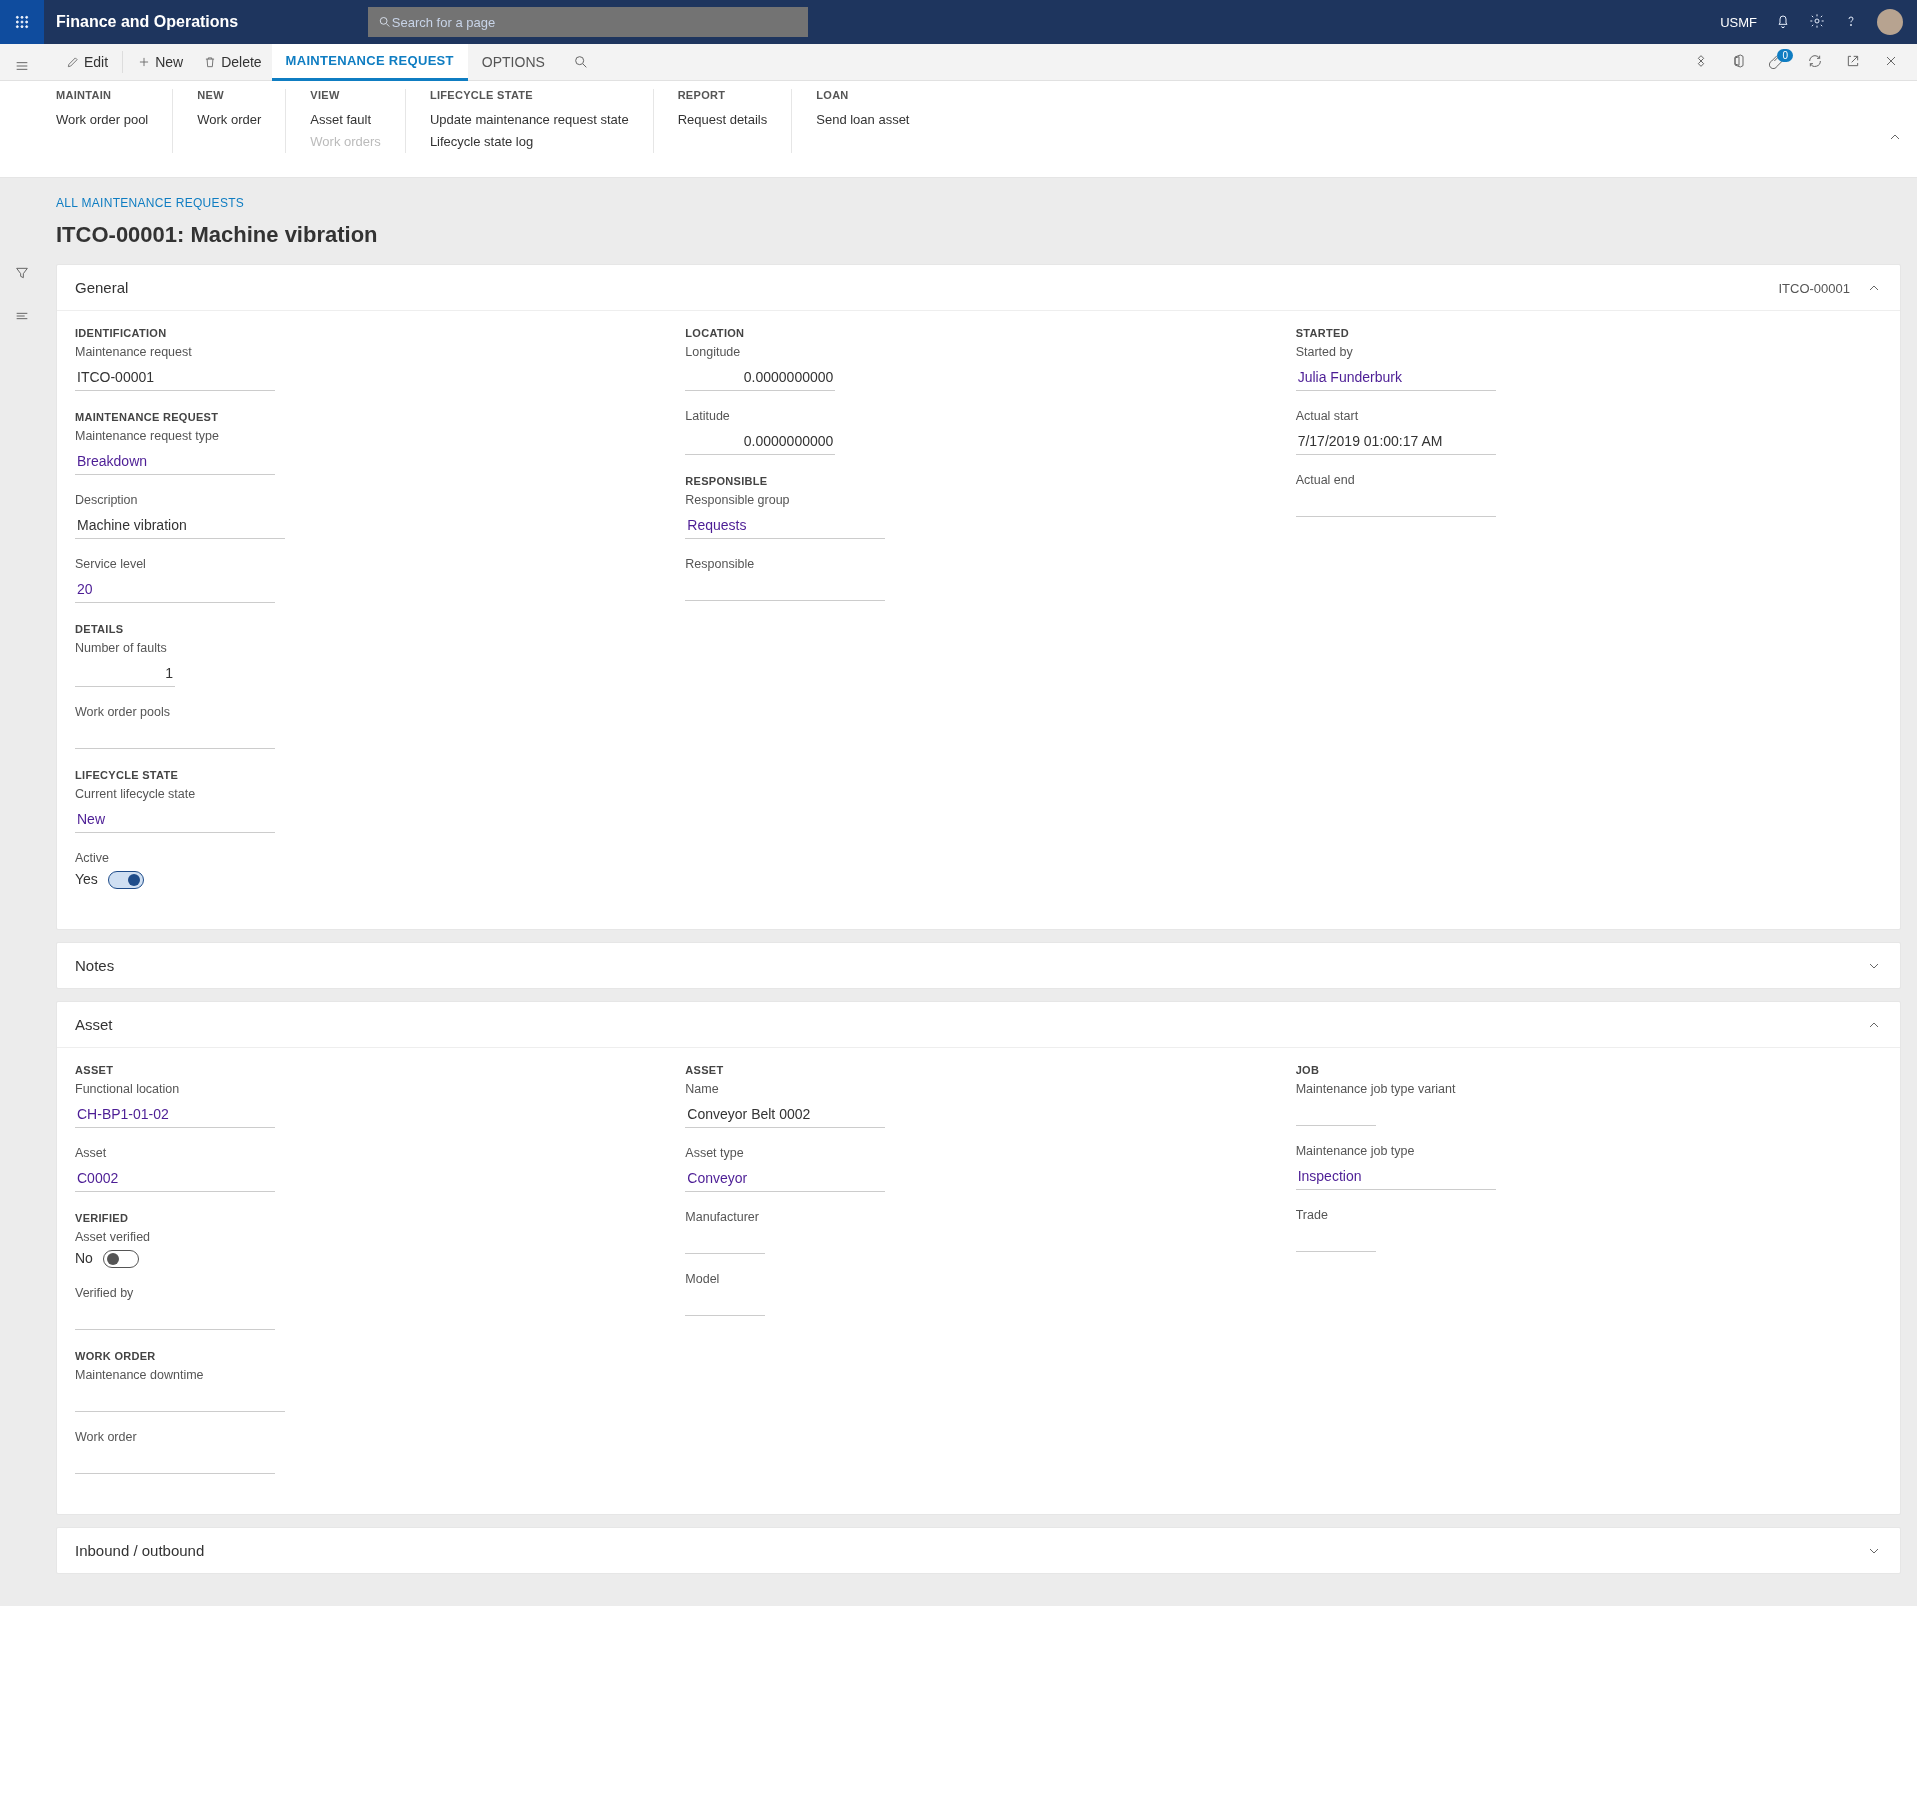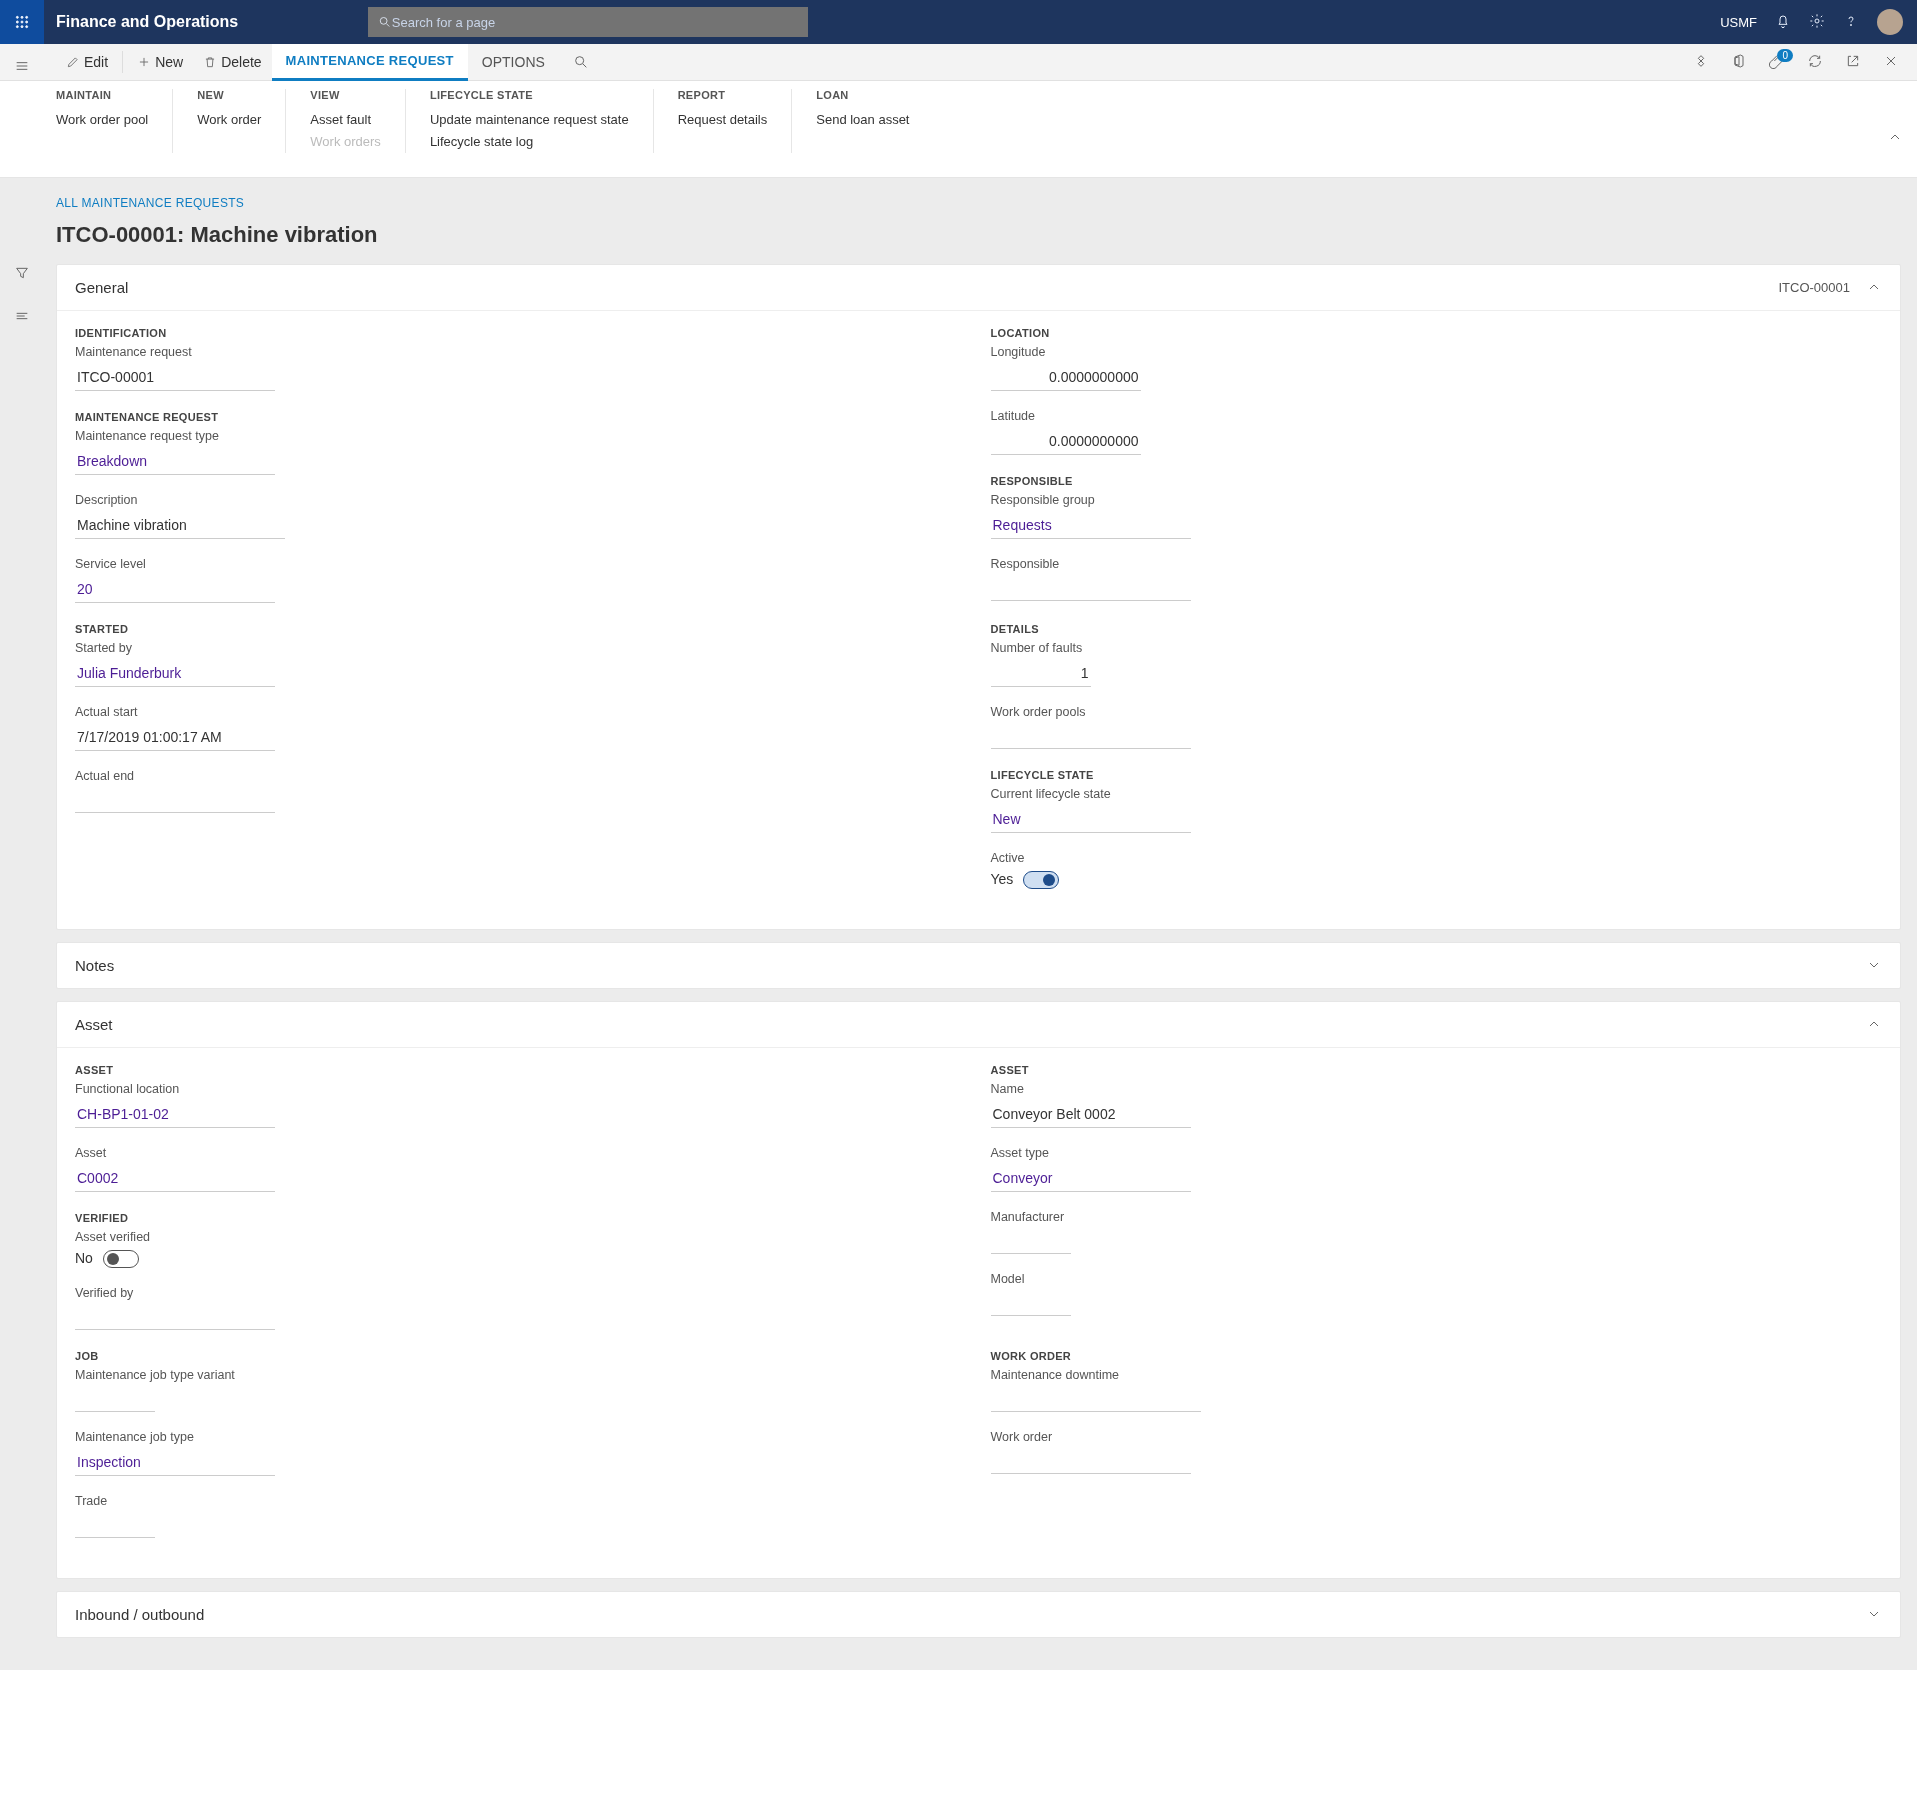--- a/index.html
+++ b/index.html
@@ -35,23 +35,23 @@
 
 
 .leftrail { position: absolute; left: 0; top: 44px; width: 44px; display: flex; flex-direction: column; align-items: center; gap: 24px; padding-top: 14px; }
 
 
 .page { background: #ececec; padding: 18px 16px 20px 56px; }
 .crumb { color: #0f7dc2; font-size: 12px; letter-spacing: .3px; }
 .page-title { font-size: 22px; font-weight: 600; margin-top: 12px; margin-bottom: 16px; }
 
 .card { background: #fff; border: 1px solid #e6e6e6; border-radius: 2px; margin-bottom: 12px; }
-.card-hdr { display: flex; align-items: flex-start; justify-content: space-between; padding: 14px 18px; font-size: 15px; font-weight: 400; cursor: pointer; }
+.card-hdr { display: flex; align-items: flex-end; justify-content: space-between; padding: 14px 18px; font-size: 15px; font-weight: 400; cursor: pointer; }
 .card-hdr .hdr-right { display: flex; align-items: center; gap: 16px; font-size: 13px; font-weight: 400; color: #555; }
-.card-body { border-top: 1px solid #eee; padding: 14px 18px 22px; display: grid; grid-template-columns: repeat(2, 1fr); column-gap: 24px; }
+.card-body { border-top: 1px solid #eee; padding: 14px 18px 22px; display: grid; grid-template-columns: repeat(3, 1fr); column-gap: 24px; }
 .col { display: flex; flex-direction: column; }
 .grplabel { font-size: 11px; font-weight: 700; color: #444; letter-spacing: .3px; margin-top: 2px; margin-bottom: 6px; }
 .fld { margin-bottom: 18px; }
 .fld label { display: block; font-size: 12.5px; color: #555; margin-bottom: 6px; }
 .fld .val { border-bottom: 1px solid #ccc; padding: 4px 2px 5px; font-size: 14px; min-height: 24px; max-width: 200px; }
 .fld .val.num { text-align: right; max-width: 150px; }
 .fld .val.link { color: #4c1d95; }
 .fld .val.empty { height: 24px; }
 
 .toggle { display: flex; gap: 10px; font-size: 14px; }

